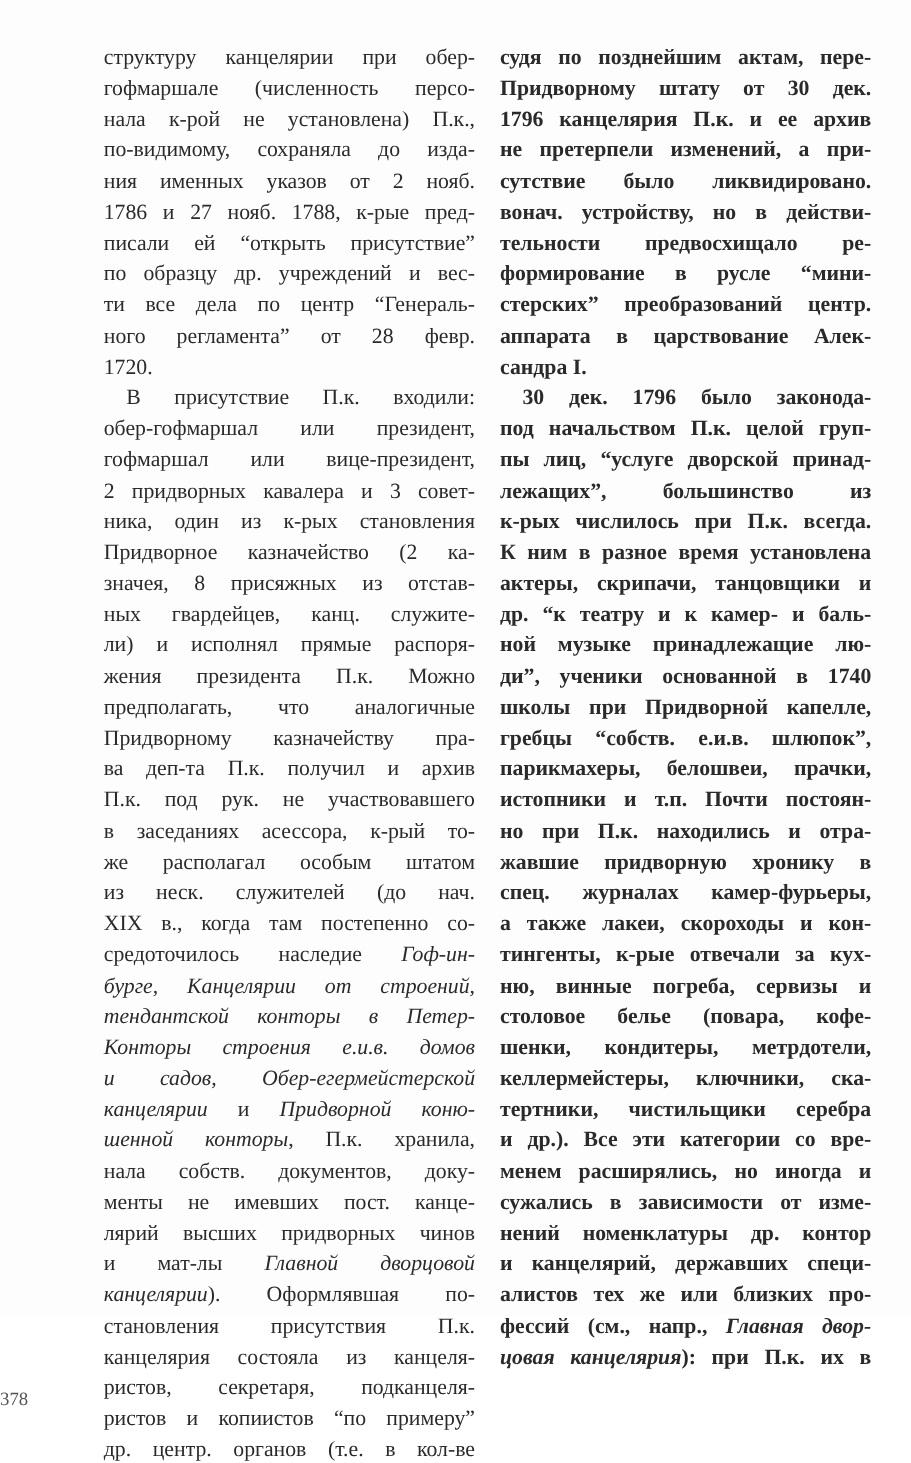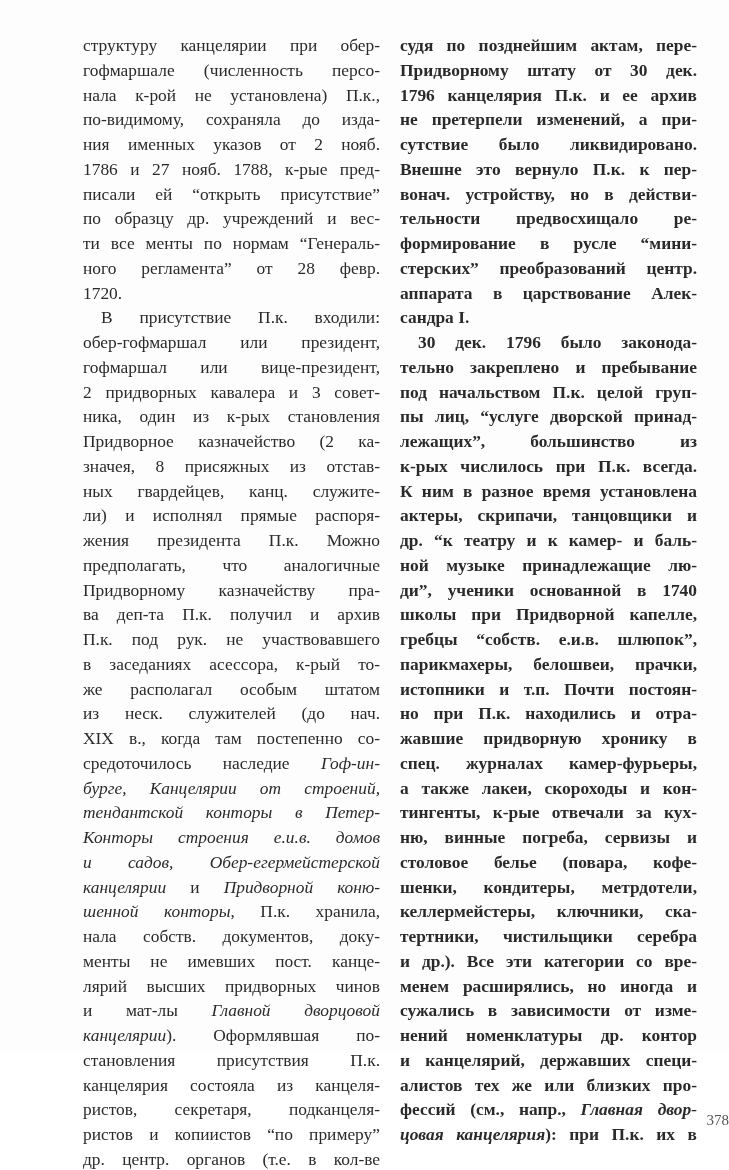--- a/index.html
+++ b/index.html
@@ -10,38 +10,38 @@
     font-family: "Liberation Serif", "DejaVu Serif", serif;
     font-size: 17.4px; line-height: 24.75px; color: #2a2a2a;
   }
   .col.left { left: 83px; }
   .col.right { left: 400px; font-weight: bold; }
   .line { display: block; white-space: nowrap; text-align: justify; text-align-last: justify; height: 24.75px; }
   .line.last { text-align-last: left; }
   .line.indent { padding-left: 18px; }
   .it { font-style: italic; }
   .pagenum {
-    position: absolute; top: 1112px; left: 0; width: 729px; text-align: right;
+    position: absolute; top: 1112px; left: 0; width: 729px; text-align: left;
     font-family: "Liberation Serif", "DejaVu Serif", serif; font-size: 15px; color: #555;
   }
 </style>
 </head>
 <body>
 
 <div class="page">
   <div class="col left" id="col-left">
       <span class="line"><span>структуру канцелярии при обер-</span></span>
       <span class="line"><span>гофмаршале (численность персо-</span></span>
       <span class="line"><span>нала к-рой не установлена) П.к.,</span></span>
       <span class="line"><span>по-видимому, сохраняла до изда-</span></span>
       <span class="line"><span>ния именных указов от 2 нояб.</span></span>
       <span class="line"><span>1786 и 27 нояб. 1788, к-рые пред-</span></span>
       <span class="line"><span>писали ей “открыть присутствие”</span></span>
       <span class="line"><span>по образцу др. учреждений и вес-</span></span>
-      <span class="line"><span>ти все менты по нормам “Генераль-</span></span>
+      <span class="line"><span>ти все дела по центр “Генераль-</span></span>
       <span class="line"><span>ного регламента” от 28 февр.</span></span>
       <span class="line last"><span>1720.</span></span>
       <span class="line indent"><span>В присутствие П.к. входили:</span></span>
       <span class="line"><span>обер-гофмаршал или президент,</span></span>
       <span class="line"><span>гофмаршал или вице-президент,</span></span>
       <span class="line"><span>2 придворных кавалера и 3 совет-</span></span>
       <span class="line"><span>ника, один из к-рых становления</span></span>
       <span class="line"><span>Придворное казначейство (2 ка-</span></span>
       <span class="line"><span>значея, 8 присяжных из отстав-</span></span>
       <span class="line"><span>ных гвардейцев, канц. служите-</span></span>
@@ -72,29 +72,27 @@
       <span class="line"><span>ристов, секретаря, подканцеля-</span></span>
       <span class="line"><span>ристов и копиистов “по примеру”</span></span>
       <span class="line"><span>др. центр. органов (т.е. в кол-ве</span></span>
     </div>
   <div class="col right" id="col-right">
       <span class="line"><span>судя по позднейшим актам, пере-</span></span>
       <span class="line"><span>Придворному штату от 30 дек.</span></span>
       <span class="line"><span>1796 канцелярия П.к. и ее архив</span></span>
       <span class="line"><span>не претерпели изменений, а при-</span></span>
       <span class="line"><span>сутствие было ликвидировано.</span></span>
-      <span class="line"><span>Внешне это вернуло П.к. к пер-</span></span>
       <span class="line"><span>вонач. устройству, но в действи-</span></span>
       <span class="line"><span>тельности предвосхищало ре-</span></span>
       <span class="line"><span>формирование в русле “мини-</span></span>
       <span class="line"><span>стерских” преобразований центр.</span></span>
       <span class="line"><span>аппарата в царствование Алек-</span></span>
       <span class="line last"><span>сандра I.</span></span>
       <span class="line indent"><span>30 дек. 1796 было законода-</span></span>
-      <span class="line"><span>тельно закреплено и пребывание</span></span>
       <span class="line"><span>под начальством П.к. целой груп-</span></span>
       <span class="line"><span>пы лиц, “услуге дворской принад-</span></span>
       <span class="line"><span>лежащих”, большинство из</span></span>
       <span class="line"><span>к-рых числилось при П.к. всегда.</span></span>
       <span class="line"><span>К ним в разное время установлена</span></span>
       <span class="line"><span>актеры, скрипачи, танцовщики и</span></span>
       <span class="line"><span>др. “к театру и к камер- и баль-</span></span>
       <span class="line"><span>ной музыке принадлежащие лю-</span></span>
       <span class="line"><span>ди”, ученики основанной в 1740</span></span>
       <span class="line"><span>школы при Придворной капелле,</span></span>

